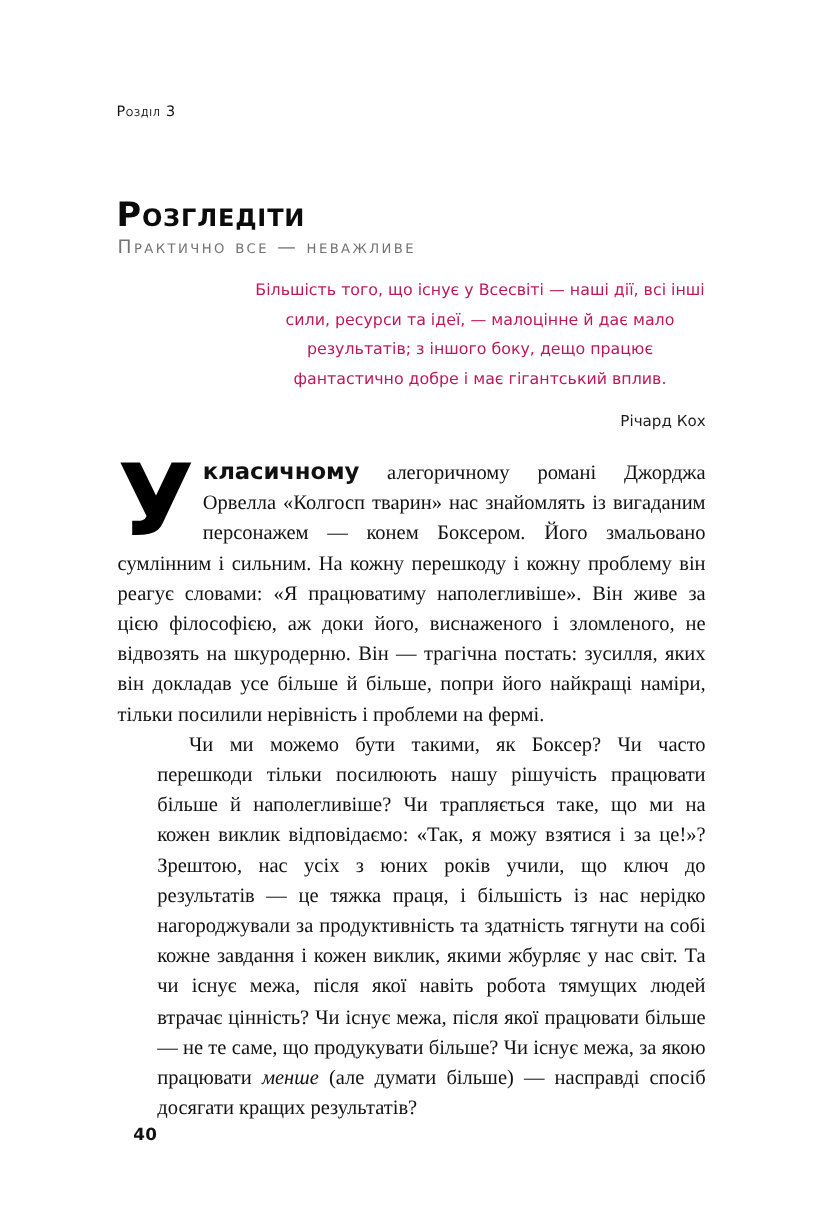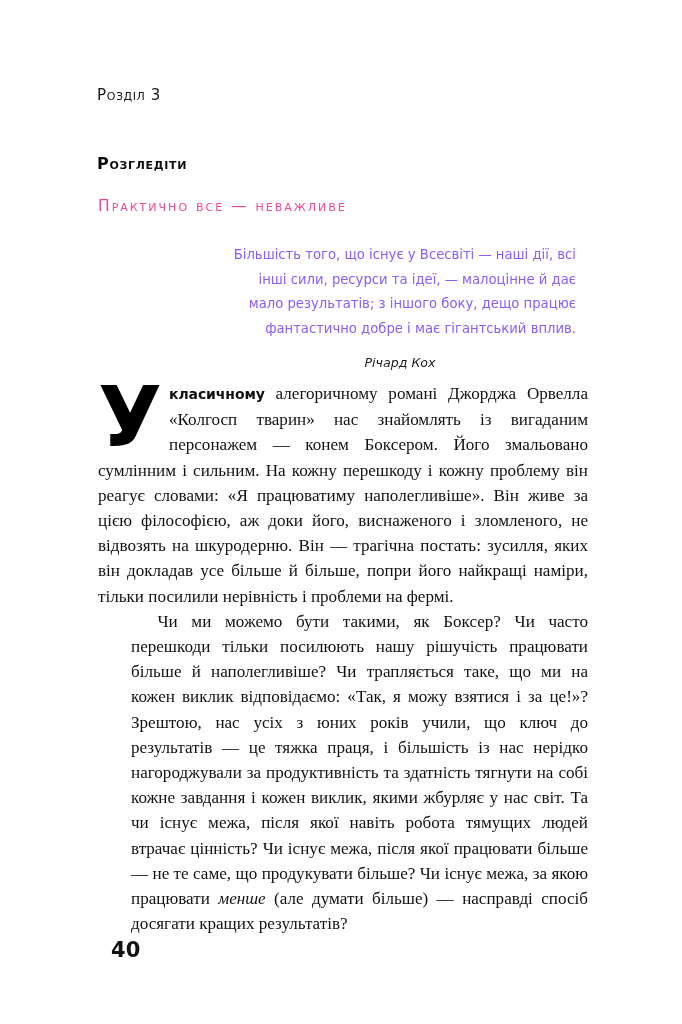--- a/index.html
+++ b/index.html
@@ -16,80 +16,79 @@
     font-family: "Liberation Serif", "DejaVu Serif", serif;
     color: #111111;
   }
 
   
   .chapter-label {
     position: absolute;
     left: 97px;
     top: 86px;
     font-family: "DejaVu Sans", "Liberation Sans", sans-serif;
-    font-size: 15px;
+    font-size: 12px;
     font-weight: 400;
     letter-spacing: 0.6px;
     color: #141414;
     font-variant: small-caps;
     text-transform: lowercase;
   }
   .chapter-label::first-letter { text-transform: uppercase; }
 
   
   .chapter-title {
     position: absolute;
     left: 97px;
     top: 143px;
     font-family: "DejaVu Sans", "Liberation Sans", sans-serif;
-    font-size: 16px;
+    font-size: 28px;
     font-weight: 700;
     letter-spacing: 0.7px;
     color: #0b0b0b;
     font-variant: small-caps;
     text-transform: lowercase;
   }
   .chapter-title::first-letter { text-transform: uppercase; }
 
   
   .chapter-subtitle {
     position: absolute;
     left: 98px;
     top: 184px;
     font-family: "DejaVu Sans", "Liberation Sans", sans-serif;
     font-size: 15.5px;
     font-weight: 400;
     letter-spacing: 2.0px;
-    color: #ec4899;
+    color: #737373;
     font-variant: small-caps;
     text-transform: lowercase;
   }
   .chapter-subtitle::first-letter { text-transform: uppercase; }
 
   
   .epigraph {
     position: absolute;
     left: 212px;
     top: 231px;
     width: 376px;
   }
   .epigraph-text {
     font-family: "DejaVu Sans", "Liberation Sans", sans-serif;
     font-size: 13.2px;
     line-height: 24.6px;
-    color: #8b5cf6;
-    margin: 12px;
-    text-align: right;
+    color: #be185d;
+    margin: 0;
+    text-align: center;
   }
   .epigraph-attrib {
     font-family: "DejaVu Sans", "Liberation Sans", sans-serif;
     font-size: 12.6px;
-    font-style: italic;
     color: #1b1b1b;
-    text-align: center;
+    text-align: right;
     margin-top: 14px;
   }
 
   
   .body-text {
     position: absolute;
     left: 98px;
     top: 381px;
     width: 490px;
   }
@@ -110,32 +109,32 @@
     font-family: "DejaVu Sans", "Liberation Sans", sans-serif;
     font-weight: 700;
     font-size: 83px;
     line-height: 0.80;
     margin: 4px 7px 0 0;
     color: #000000;
   }
   .lead-bold {
     font-family: "DejaVu Sans", "Liberation Sans", sans-serif;
     font-weight: 700;
-    font-size: 14px;
+    font-size: 19px;
     letter-spacing: -0.1px;
   }
   .ital { font-style: italic; }
 
   
   .folio {
     position: absolute;
     left: 111px;
     top: 938px;
     font-family: "DejaVu Sans", "Liberation Sans", sans-serif;
-    font-size: 21px;
+    font-size: 14px;
     font-weight: 700;
     color: #111111;
     letter-spacing: 0.2px;
   }
 </style>
 </head>
 <body>
 
 <div class="page">
 

